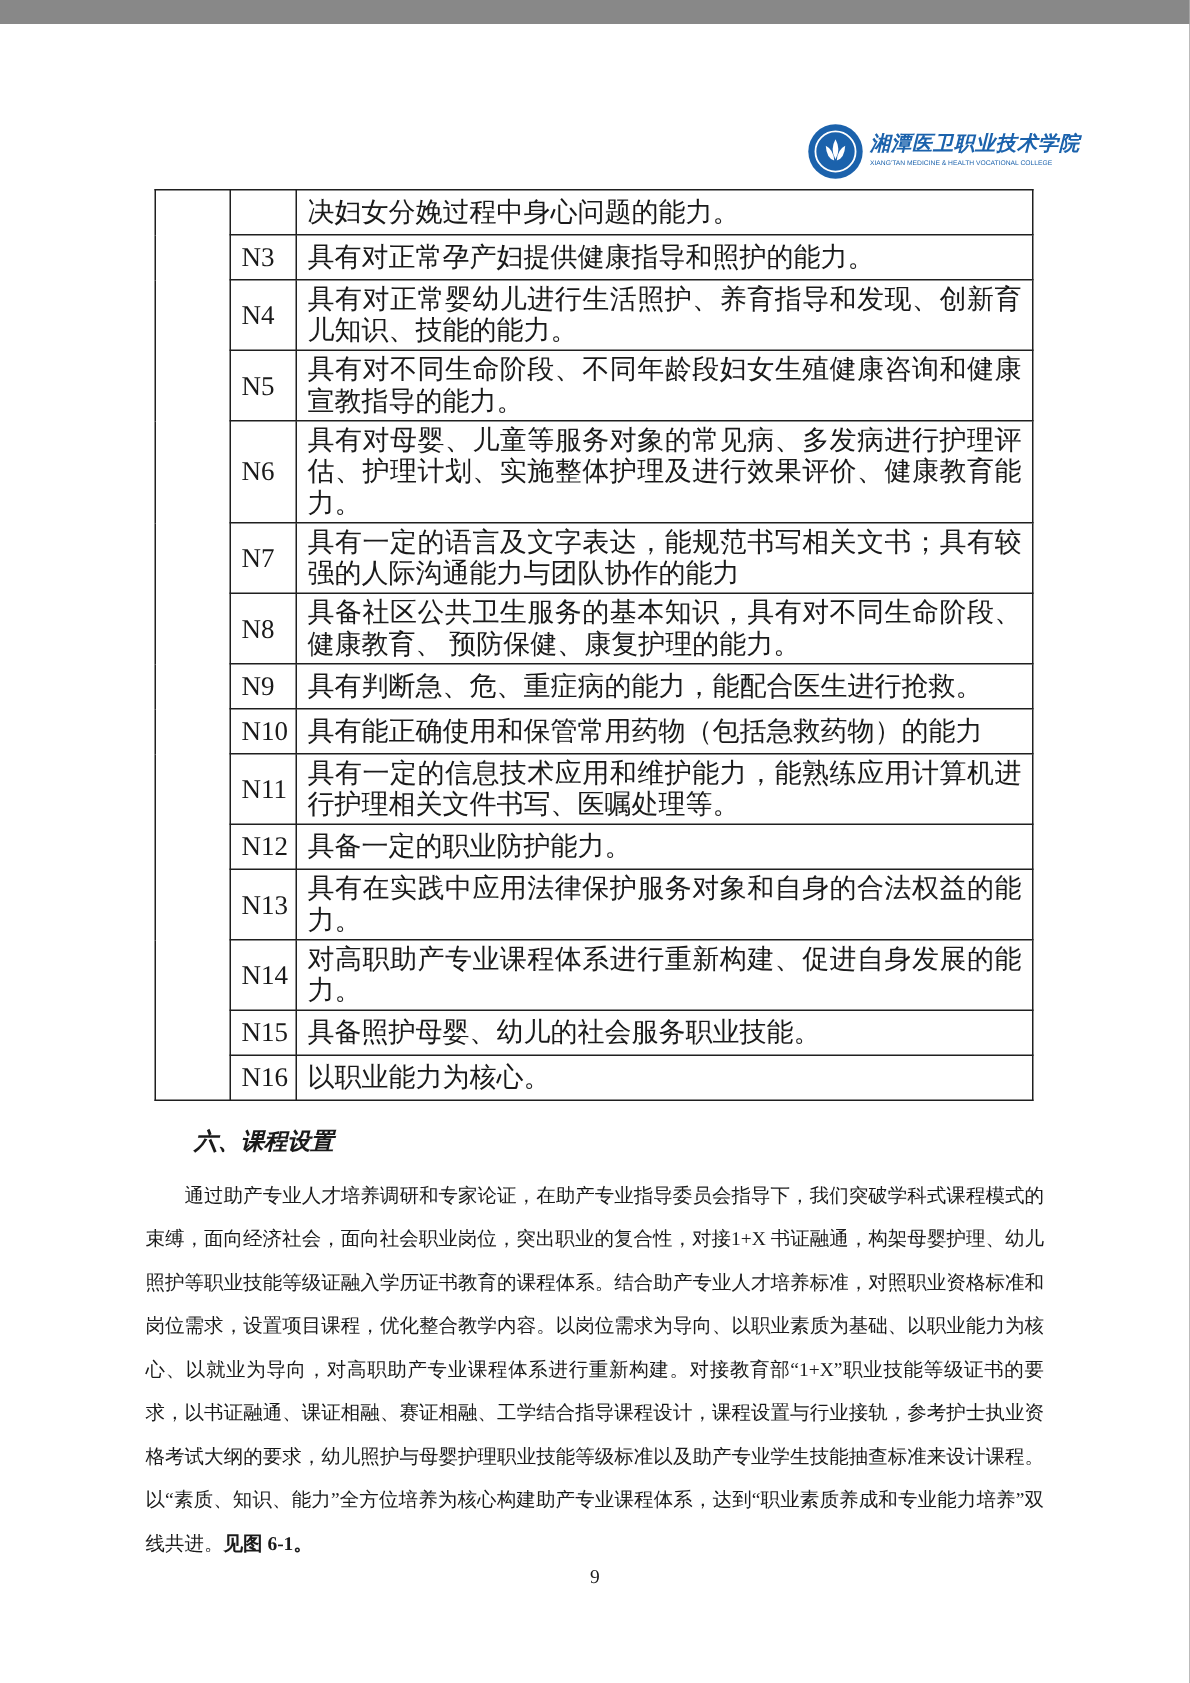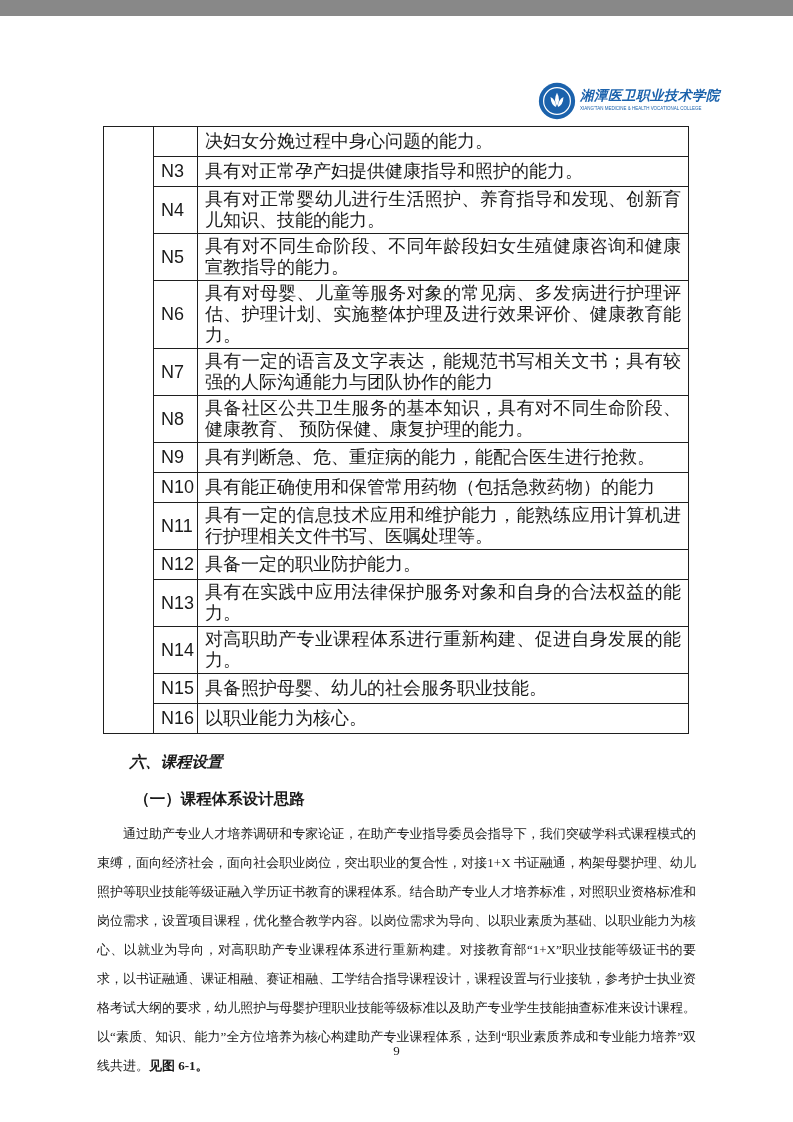--- a/index.html
+++ b/index.html
@@ -61,21 +61,21 @@
   table.comp-table td {
     border: 1px solid #1f1f1f;
     font-size: 18px;
     line-height: 21px;
     padding: 2px 7px;
     height: 30px;
     vertical-align: middle;
     text-align: justify;
   }
   td.col-span { width: 50px; padding: 0; }
-  td.col-code { width: 44px; text-align: center; padding: 2px 2px; font-family: Liberation Sans, sans-serif; }
+  td.col-code { width: 44px; text-align: center; padding: 2px 2px; font-family: Liberation Serif, serif; }
   td.col-desc { width: 491px; }
   
   .h-section {
     margin-top: 17px;
     font-size: 15.5px;
     font-weight: bold;
     text-indent: 2.1em;
     line-height: 22px;
     font-style: italic;
   }
@@ -187,21 +187,20 @@
             <td class="col-desc">具备照护母婴、幼儿的社会服务职业技能。</td>
           </tr>
           <tr>
             <td class="col-code">N16</td>
             <td class="col-desc">以职业能力为核心。</td>
           </tr>
         </tbody>
     </table>
 
     <div class="h-section">六、课程设置</div>
-    <div class="h-subsection">（一）课程体系设计思路</div>
 
     <p class="body-para"><span>通过助产专业人才培养调研和专家论证，在助产专业指导委员会指导下，我们突破学科式课程模式的束缚，面向经济社会，面向社会职业岗位，突出职业的复合性，对接1+X 书证融通，构架母婴护理、幼儿照护等职业技能等级证融入学历证书教育的课程体系。结合助产专业人才培养标准，对照职业资格标准和岗位需求，设置项目课程，优化整合教学内容。以岗位需求为导向、以职业素质为基础、以职业能力为核心、以就业为导向，对高职助产专业课程体系进行重新构建。对接教育部“1+X”职业技能等级证书的要求，以书证融通、课证相融、赛证相融、工学结合指导课程设计，课程设置与行业接轨，参考护士执业资格考试大纲的要求，幼儿照护与母婴护理职业技能等级标准以及助产专业学生技能抽查标准来设计课程。以“素质、知识、能力”全方位培养为核心构建助产专业课程体系，达到“职业素质养成和专业能力培养”双线共进。</span><span class="bold-ref">见图 6-1。</span></p>
 
   </div>
 
   <div class="page-number">9</div>
 
 </div>
 
 </body></html>

